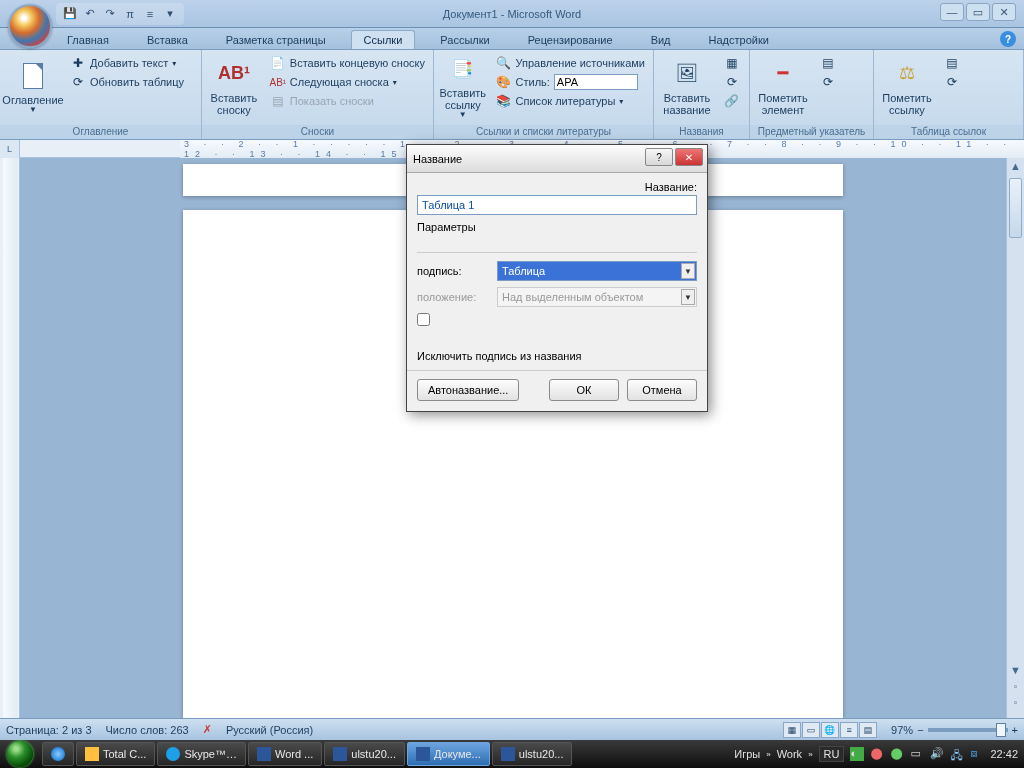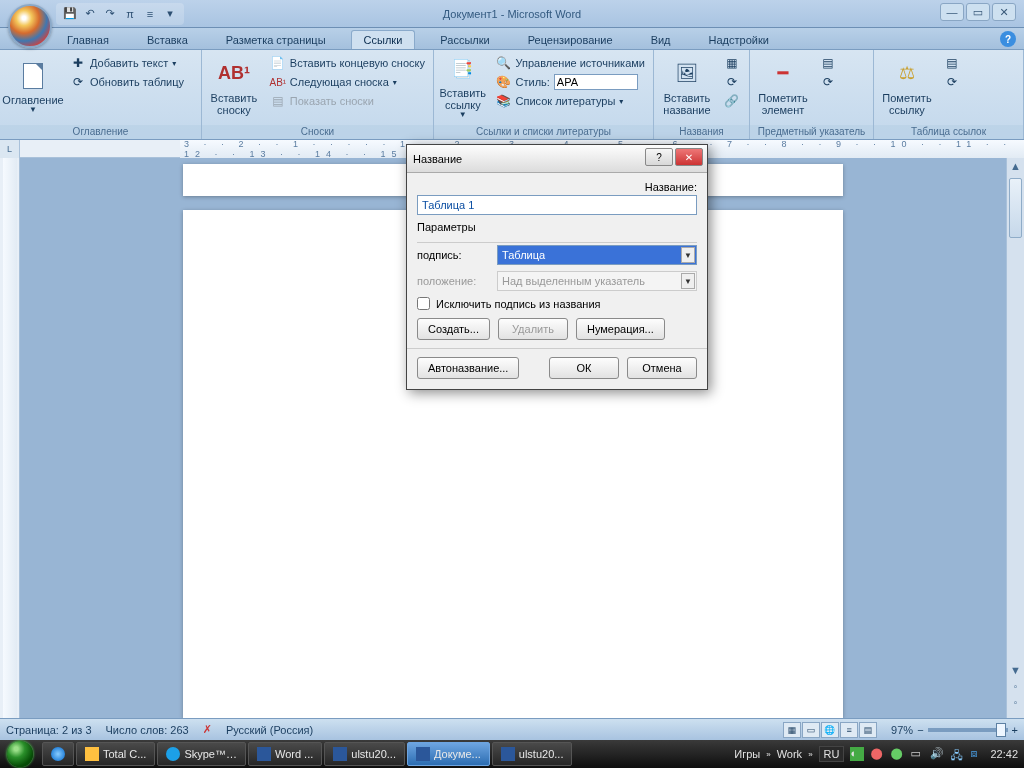--- a/index.html
+++ b/index.html
@@ -53,28 +53,28 @@
 .dialog { position: absolute; left: 406px; top: 144px; width: 302px; background: #f0f0f0; border: 1px solid #444; box-shadow: 3px 3px 12px rgba(0,0,0,.45); z-index: 50; }
 .dlg-title { height: 28px; background: linear-gradient(#fdfdfd,#dcdcdc); border-bottom: 1px solid #aaa; display: flex; align-items: center; padding: 0 6px; position: relative; font-size: 12px; }
 .dlg-title-ctrls { position: absolute; right: 4px; top: 3px; display: flex; gap: 2px; }
 .dlg-title-ctrls span { width: 28px; height: 18px; border: 1px solid #888; border-radius: 2px; display: flex; align-items: center; justify-content: center; cursor: pointer; font-size: 10px; }
 .dlg-help { background: linear-gradient(#f6f6f6,#d8d8d8); }
 .dlg-close { background: linear-gradient(#e77,#c33); color: #fff; }
 .dlg-body { padding: 8px 10px 10px 10px; }
 .dlg-label { font-size: 11px; margin-bottom: 2px; text-align: right; }
 .dlg-input { width: 100%; height: 20px; border: 1px solid #7a9cc0; padding: 0 4px; background: #fff; color: #0b4ea2; }
 .dlg-group { border: 0; margin-top: 6px; }
-.dlg-group legend, .dlg-group-head { font-size: 11px; padding-bottom: 9px; border-bottom: 1px solid #ccc; margin-bottom: 2px; display: block; }
+.dlg-group legend, .dlg-group-head { font-size: 11px; padding-bottom: 19px; border-bottom: 1px solid #ccc; margin-bottom: 8px; display: block; }
 .dlg-row { display: flex; align-items: center; gap: 8px; margin-bottom: 6px; }
 .dlg-row label { width: 72px; font-size: 11px; }
 .dlg-row label.disabled { color: #999; }
 .dlg-select { flex: 1; height: 20px; border: 1px solid #7a9cc0; background: #3a72d8; color: #fff; padding: 0 4px; display: flex; align-items: center; justify-content: space-between; cursor: pointer; }
 .dlg-select.disabled { background: #f4f4f4; color: #999; border-color: #ccc; cursor: default; }
 .dlg-select .arrow { width: 14px; height: 16px; background: #efefef; color: #333; display: flex; align-items: center; justify-content: center; margin-right: -3px; border: 1px solid #aaa; font-size: 8px; }
-.dlg-check { display: flex; align-items: flex-end; gap: 6px; margin: 4px 0 8px 0; }
+.dlg-check { display: flex; align-items: flex-start; gap: 24px; margin: 4px 0 8px 0; flex-direction: column; }
 .dlg-check input { width: 13px; height: 13px; }
 .dlg-btnrow { display: flex; gap: 8px; margin-bottom: 6px; }
 .dlg-btn { height: 22px; padding: 0 10px; background: linear-gradient(#fdfdfd,#e2e2e2); border: 1px solid #8a8a8a; border-radius: 3px; cursor: pointer; font-size: 11px; min-width: 70px; }
 .dlg-btn:disabled { color: #999; cursor: default; }
 .dlg-hr { border: 0; border-top: 1px solid #ccc; margin: 8px -10px; }
 .dlg-foot { display: flex; justify-content: space-between; gap: 8px; }
 
 
 .statusbar { position: absolute; bottom: 28px; left: 0; right: 0; height: 22px; background: linear-gradient(#cde0f0,#a8c3e0); border-top: 1px solid #7a9cc0; display: flex; align-items: center; padding: 0 6px; gap: 14px; color: #1a3d5f; }
 .statusbar .spacer { flex: 1; }
@@ -307,32 +307,27 @@
       <div class="dlg-row">
         <label>подпись:</label>
         <div class="dlg-select">
           <span>Таблица</span>
           <span class="arrow">▼</span>
         </div>
       </div>
       <div class="dlg-row">
         <label class="disabled">положение:</label>
         <div class="dlg-select disabled">
-          <span>Над выделенным указатель</span>
+          <span>Над выделенным объектом</span>
           <span class="arrow">▼</span>
         </div>
       </div>
       <div class="dlg-check">
         <input type="checkbox" style="">
         <span>Исключить подпись из названия</span>
-      </div>
-      <div class="dlg-btnrow">
-        <button class="dlg-btn">Создать...</button>
-        <button class="dlg-btn" disabled="">Удалить</button>
-        <button class="dlg-btn">Нумерация...</button>
       </div>
     </div>
     <hr class="dlg-hr">
     <div class="dlg-foot">
       <button class="dlg-btn" style="min-width:96px">Автоназвание...</button>
       <div style="display:flex; gap:8px">
         <button class="dlg-btn">ОК</button>
         <button class="dlg-btn">Отмена</button>
       </div>
     </div>

